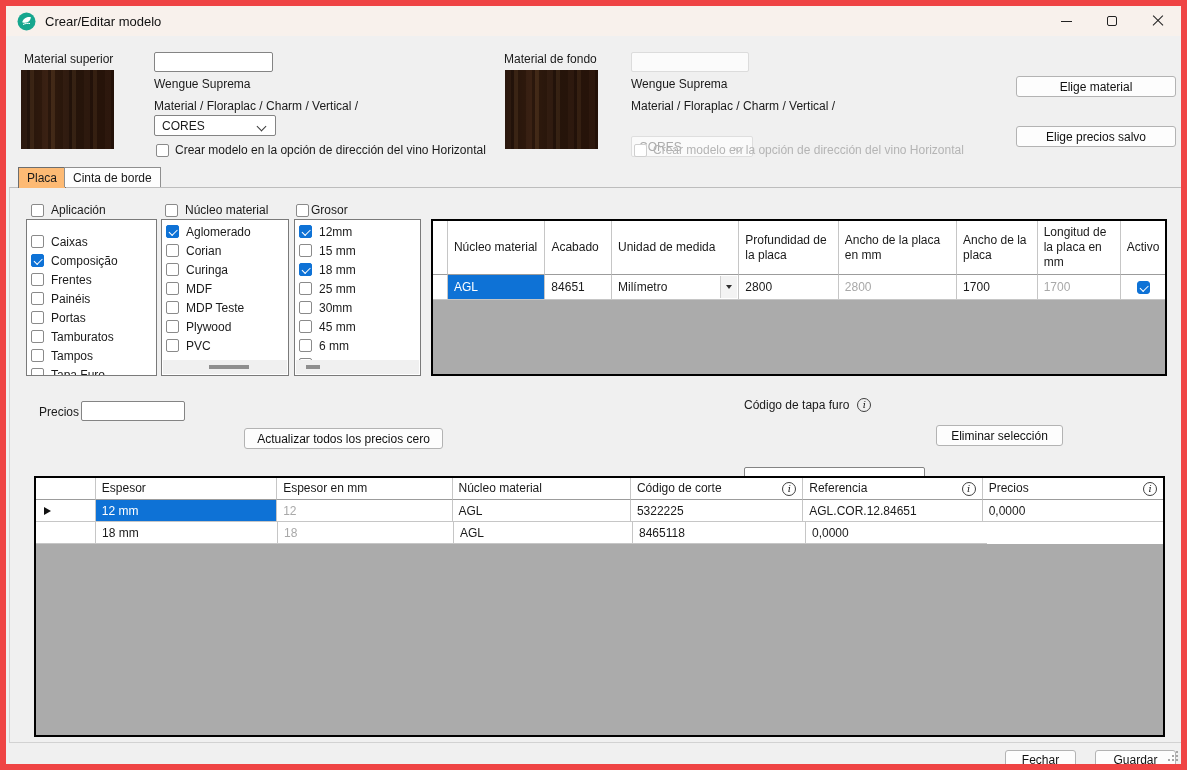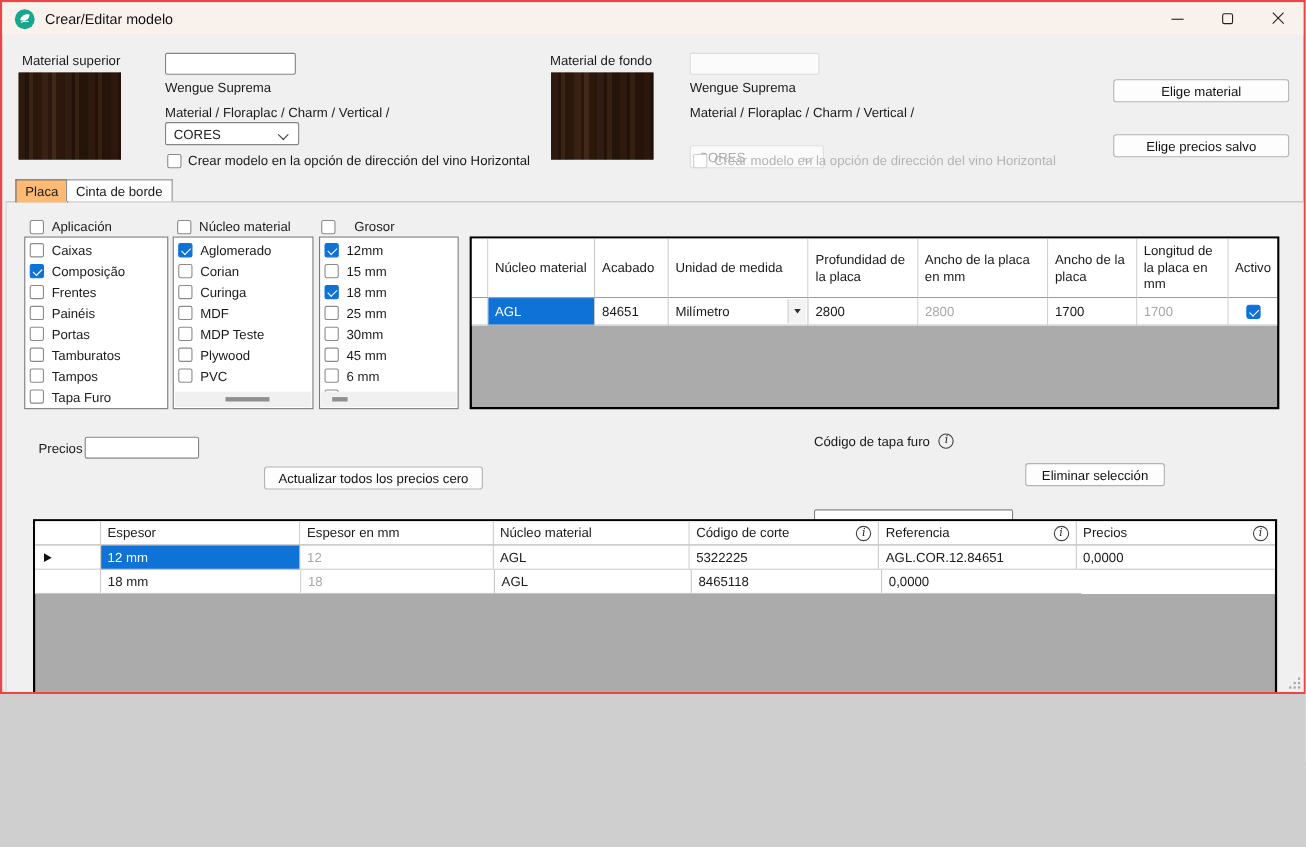--- a/index.html
+++ b/index.html
@@ -1,20 +1,20 @@
 <!DOCTYPE html>
 <html><head>
 <meta charset="utf-8">
 <style>
   * { box-sizing: border-box; margin: 0; padding: 0; }
   html,body { background:#cfcfcf; }
   body { font-family:"Liberation Sans", sans-serif; font-size:12px; color:#1a1a1a; }
 
-  .win { position:relative; width:1187px; height:631px; background:#f0f0f0;
-         border:2px solid #ef4444; overflow:hidden; }
+  .win { position:relative; width:1187px; height:770px; background:#f0f0f0;
+         border:6px solid #ef4444; overflow:hidden; }
   .abs { position:absolute; }
 
   
   .titlebar { position:absolute; left:0; top:0; width:100%; height:30px;
               background:#f8f1ec; display:flex; align-items:center; }
   .tb-icon { margin-left:11px; width:19px; height:19px; flex:none; }
   .tb-title { margin-left:9px; font-size:13px; color:#111; }
   .tb-controls { position:absolute; right:0; top:0; height:30px; display:flex; }
   .tb-btn { width:46px; height:30px; display:flex; align-items:center; justify-content:center; cursor:default; }
   .glyph-min { width:11px; height:1px; background:#222; }
@@ -167,26 +167,26 @@
   <div class="panel"></div>
 
   <div class="abs" style="left:25px;top:197px;display:flex;align-items:center;gap:7px">
     <span class="cb"></span>
     <span class="lbl">Aplicación</span>
   </div>
   <div class="abs" style="left:159px;top:197px;display:flex;align-items:center;gap:7px">
     <span class="cb"></span>
     <span class="lbl">Núcleo material</span>
   </div>
-  <div class="abs" style="left:290px;top:197px;display:flex;align-items:center;gap:17px">
+  <div class="abs" style="left:290px;top:197px;display:flex;align-items:center;gap:2px">
     <span class="cb"></span>
     <span class="lbl">Grosor</span>
   </div>
 
-  <div class="listbox" style="left:20px;top:213px;width:131px;height:157px;padding-top:2px">
+  <div class="listbox" style="left:20px;top:213px;width:131px;height:157px;padding-top:12px">
     <div class="li-item">
         <span class="cb"></span>
         <span>Caixas</span>
       </div>
     <div class="li-item">
         <span class="cb on"></span>
         <span>Composição</span>
       </div>
     <div class="li-item">
         <span class="cb"></span>

